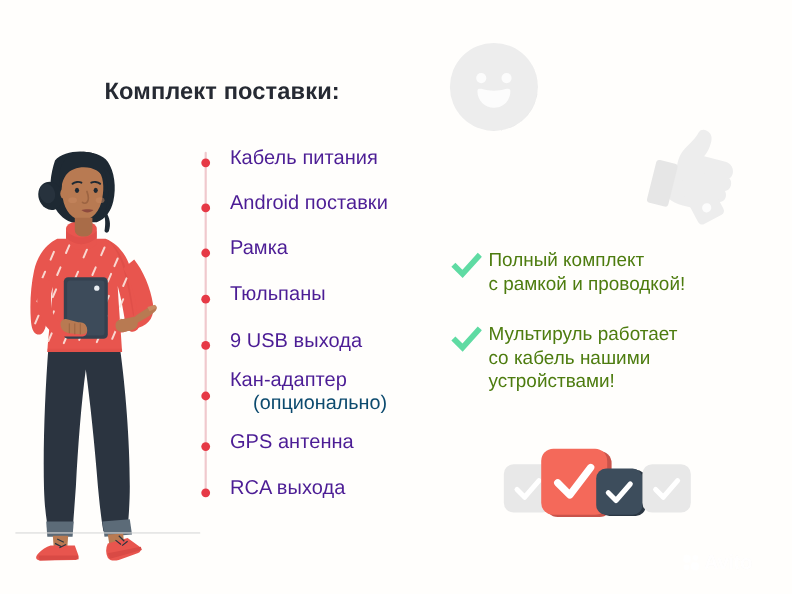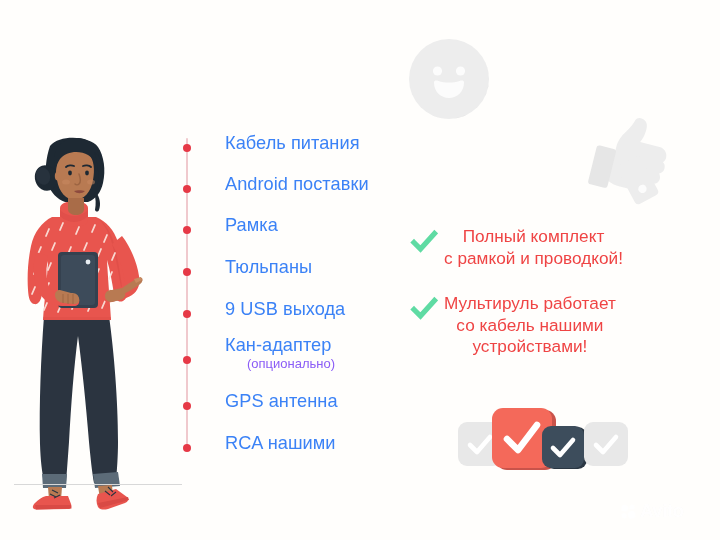--- a/index.html
+++ b/index.html
@@ -64,32 +64,31 @@
     height: 8.4px;
     border-radius: 50%;
     background: #e63946;
   }
   .spec-label {
     position: absolute;
     left: 26px;
     top: -11px;
     font-size: 18.2px;
     font-weight: 400;
-    color: #3b82f6;
+    color: #4c1d95;
     white-space: nowrap;
     letter-spacing: 0.05px;
-    margin-left: 16px;
   }
   .spec-sub {
     position: absolute;
     left: 26px;
     top: 10px;
-    font-size: 13px;
+    font-size: 18px;
     font-weight: 400;
-    color: #8b5cf6;
+    color: #0c4a6e;
     white-space: nowrap;
     width: 164px;
     text-align: center;
   }
 
   
   #benefits {
     position: absolute;
     left: 410px;
     top: 228px;
@@ -104,24 +103,23 @@
     width: 28px;
     height: 28px;
   }
   .benefit-text {
     position: absolute;
     left: 34px;
     top: -2px;
     font-size: 17.2px;
     line-height: 21.5px;
     font-weight: 400;
-    color: #ef4444;
+    color: #4d7c0f;
     white-space: pre;
     letter-spacing: 0.02px;
-    text-align: center;
   }
 
   
   #smiley-icon {
     position: absolute;
     left: 408px;
     top: 38px;
     width: 82px;
     height: 82px;
   }
@@ -206,20 +204,21 @@
         <path d="M30 36c0-7 2-12 6-18 3-5 5-9 6-13 1-3 4-4 7-3 4 1 6 4 6 9 0 5-1 10-3 14h20c5 0 9 4 9 9 0 2-1 4-2 5 2 1 3 3 3 6 0 3-2 5-4 6 1 1 2 3 2 5 0 3-2 6-5 6 1 1 1 2 1 4 0 4-4 7-8 7H43c-5 0-9-1-13-3z" fill="#ededed"></path>
         <path d="M14 38h14c2 0 3 1 3 3v34c0 2-1 3-3 3H14c-2 0-3-1-3-3V41c0-2 1-3 3-3z" fill="#e6e6e6"></path>
       </g>
       <g transform="rotate(-28 60 60)">
         <rect x="40" y="40" width="26" height="44" rx="4" fill="#ededed"></rect>
         <circle cx="53" cy="72" r="4.2" fill="#fcfcfc"></circle>
       </g>
     </svg>
   </div>
 
+  <div id="page-title">Комплект поставки:</div>
 
   <div id="spec-list">
     <div id="timeline-line"></div>
 
     <div class="spec-item" style="top:16px">
       <span class="spec-dot"></span>
       <span class="spec-label">Кабель питания</span>
     </div>
 
     <div class="spec-item" style="top:57px">
@@ -248,21 +247,21 @@
       <span class="spec-sub" style="top:0px">(опционально)</span>
     </div>
 
     <div class="spec-item" style="top:274px">
       <span class="spec-dot"></span>
       <span class="spec-label">GPS антенна</span>
     </div>
 
     <div class="spec-item" style="top:316px">
       <span class="spec-dot"></span>
-      <span class="spec-label">RCA нашими</span>
+      <span class="spec-label">RCA выхода</span>
     </div>
   </div>
 
   <div id="benefits">
     <div class="benefit" style="height:48px">
       <span class="benefit-check">
         <svg viewBox="0 0 28 28" width="28" height="28">
           <path d="M4 14.5 L10.5 21 L24.5 5.5" fill="none" stroke="#5fdba3" stroke-width="5.2" stroke-linecap="square" stroke-linejoin="miter"></path>
         </svg>
       </span>

